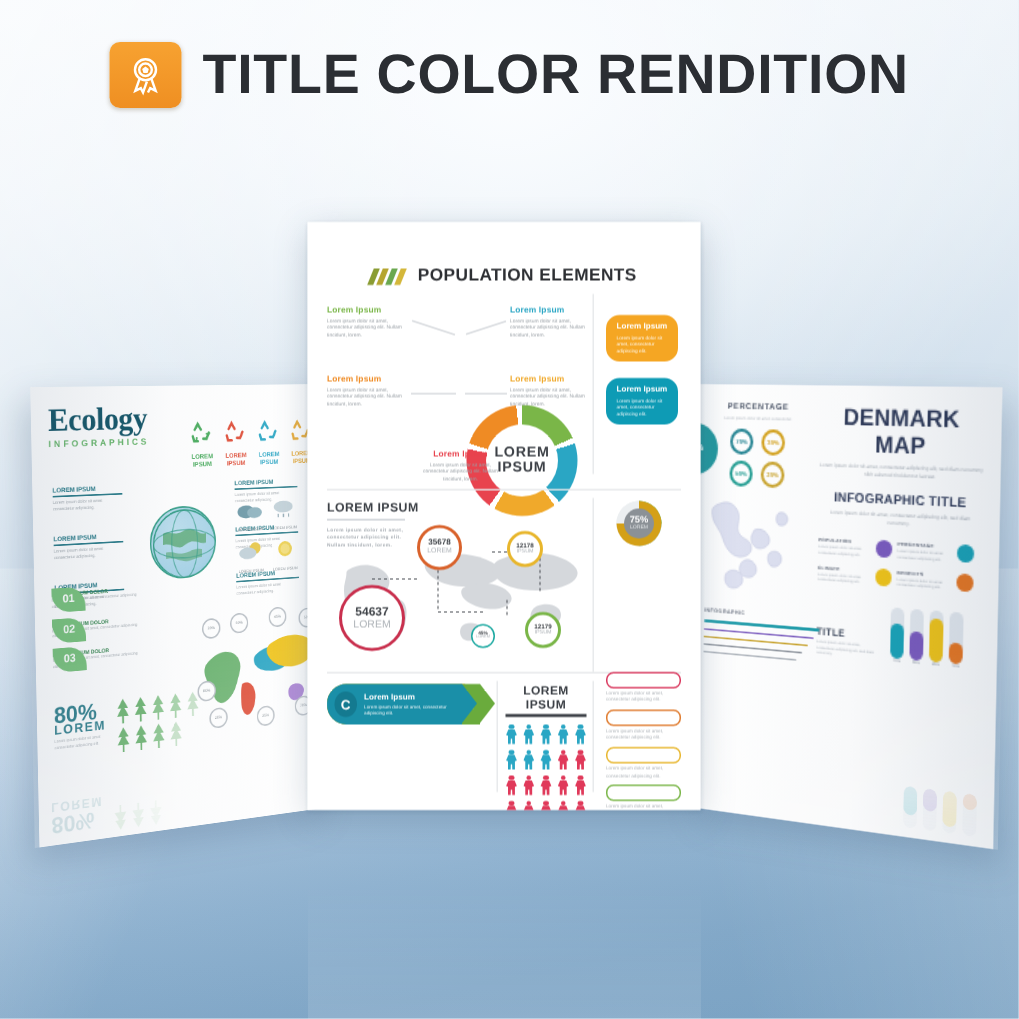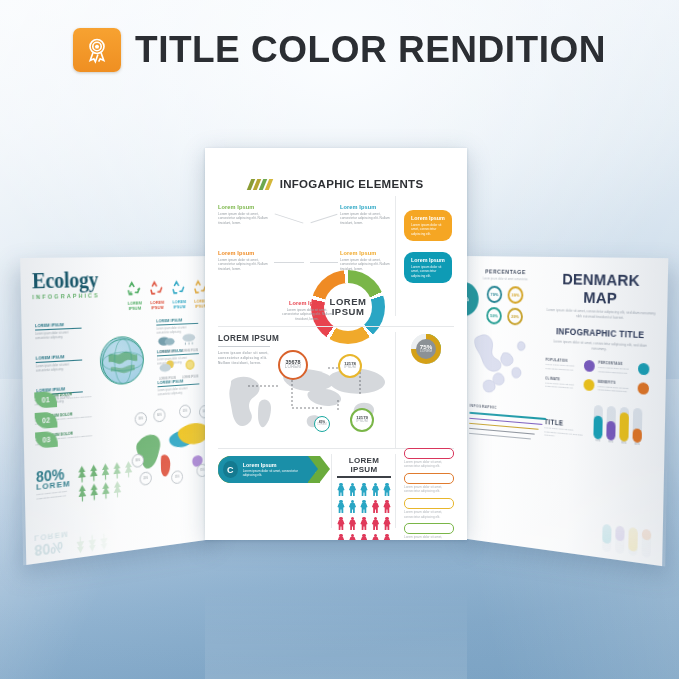--- a/index.html
+++ b/index.html
@@ -516,21 +516,21 @@
       <div class="sheet"></div>
       <div class="c-pad">
 
         <div class="c-title">
           <div class="slash">
             <i style="left:0;background:#8a9c33"></i>
               <i style="left:6px;background:#b5a530"></i>
             <i style="left:12px;background:#6aa84f"></i>
               <i style="left:18px;background:#d4b73a"></i>
           </div>
-          <div class="c-title-tx">INFOGAPHIC ELEMENTS</div>
+          <div class="c-title-tx">POPULATION ELEMENTS</div>
         </div>
 
         <div class="vrule" style="left:190px;top:48px;height:120px"></div>
 
         <div style="position:absolute;left:13px;top:56px;width:176px;height:118px">
           <div class="wheel">
             <div class="ring" style="background:conic-gradient(#7ab648 0deg 66deg,#fff 66deg 72deg,#2aa6c4 72deg 138deg,#fff 138deg 144deg,#f0a92b 144deg 210deg,#fff 210deg 216deg,#e8434e 216deg 282deg,#fff 282deg 288deg,#ef8b24 288deg 354deg,#fff 354deg 360deg)"></div>
             <div class="hole">
               <b>LOREM</b>
               <b>IPSUM</b>
@@ -601,20 +601,24 @@
                 <path d="M120 66V78"></path>
             </g>
           </svg>
           <div class="pin" style="left:60px;top:16px;width:30px;height:30px;border:2.2px solid #d9622b">
             <b style="font-size:5.4px">35678</b>
             <span style="font-size:4.6px">LOREM</span>
           </div>
           <div class="pin" style="left:120px;top:20px;width:24px;height:24px;border:2px solid #e8b62c">
             <b style="font-size:4.2px">12178</b>
             <span style="font-size:3.6px">IPSUM</span>
+          </div>
+          <div class="pin" style="left:8px;top:56px;width:44px;height:44px;border:2.4px solid #c9304e">
+            <b style="font-size:8px">54637</b>
+            <span style="font-size:7px">LOREM</span>
           </div>
           <div class="pin" style="left:96px;top:82px;width:16px;height:16px;border:1.6px solid #19a8a0">
             <b style="font-size:3.2px">45%</b>
             <span style="font-size:2.6px">LOREM</span>
           </div>
           <div class="pin" style="left:132px;top:74px;width:24px;height:24px;border:2px solid #7ab648">
             <b style="font-size:4.2px">12179</b>
             <span style="font-size:3.6px">IPSUM</span>
           </div>
         </div>

